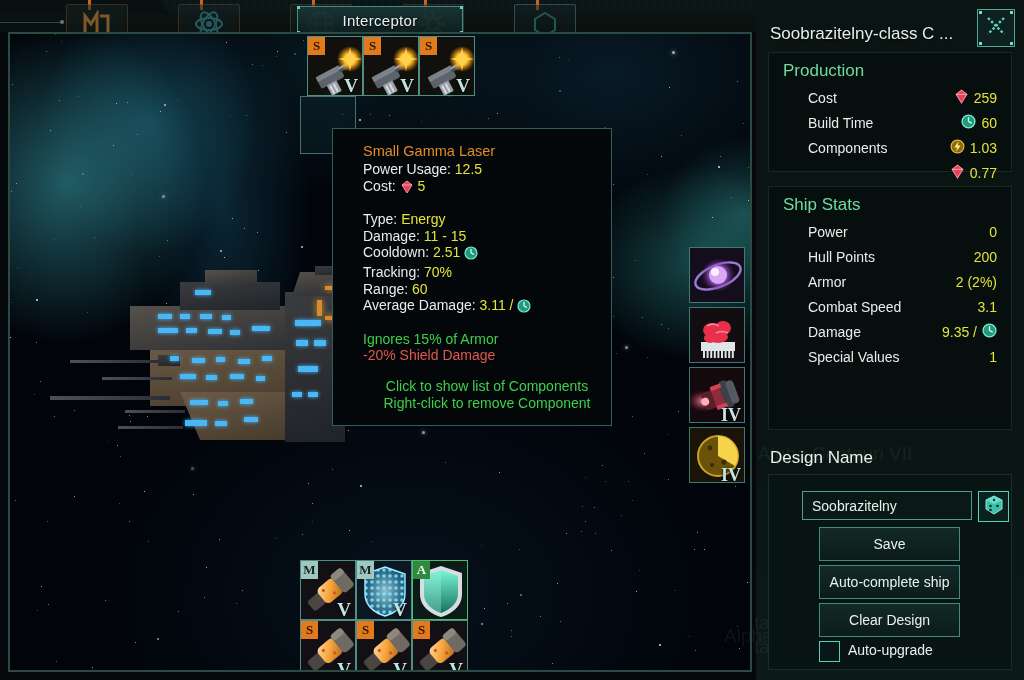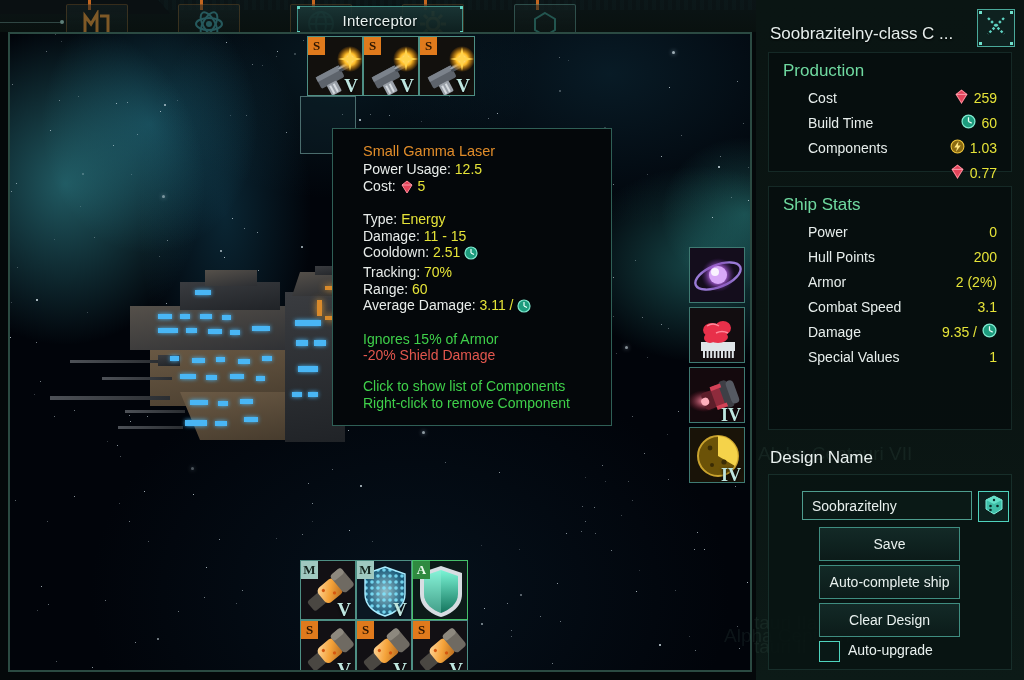--- a/index.html
+++ b/index.html
@@ -76,21 +76,21 @@
 
   
   .tooltip { position:absolute; left:322px; top:94px; width:280px; height:298px;
     background:#04070a; border:1px solid #2f5f56; padding:14px 0 0 30px; }
   .tt-title { color:#e08c2a; font-size:14.5px; margin-bottom:2px; }
   .tt-row { font-size:14px; color:#e8ecea; line-height:16.6px; white-space:nowrap; }
   .tt-row .v { color:#e5e338; }
   .tt-gap { height:14px; }
   .tt-good { color:#3fd04a; font-size:14px; line-height:16.6px; }
   .tt-bad  { color:#e2574e; font-size:14px; line-height:16.6px; }
-  .tt-act  { color:#3fd04a; font-size:14px; line-height:16.6px; }
+  .tt-act  { color:#3fd04a; font-size:14px; line-height:16.6px;text-align:center; }
 
   
   .ico { display:inline-block; vertical-align:-3px; }
 
   
   .rpanel { position:absolute; left:756px; top:0; width:268px; height:680px;
     background:linear-gradient(180deg,#0a1513 0%,#0a1412 55%,#0c1a17 100%); }
   .ghost { position:absolute; color:rgba(120,170,150,.10); font-size:19px; white-space:nowrap; }
   .close-btn { position:absolute; right:9px; top:9px; width:38px; height:38px;
     border:1px solid #4aa99a; background:rgba(18,44,42,.55);

